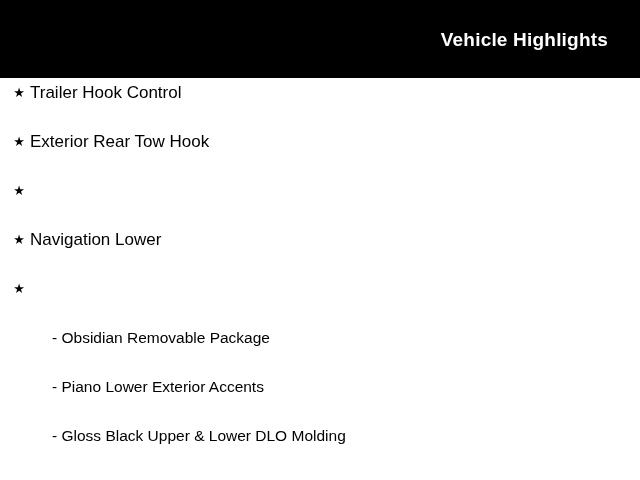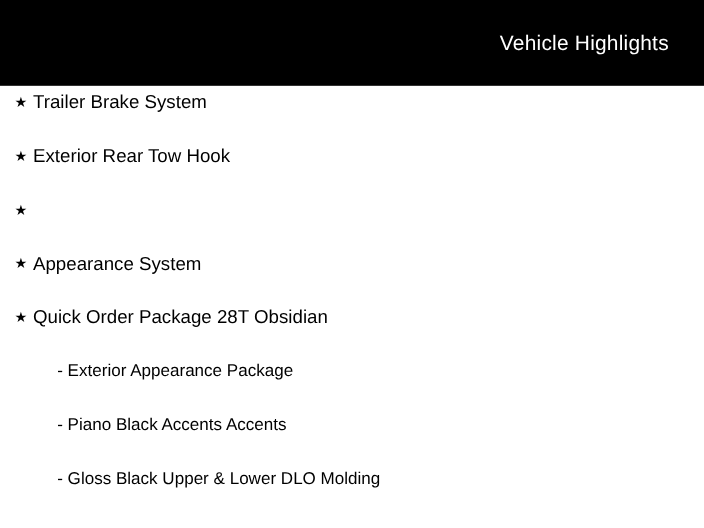--- a/index.html
+++ b/index.html
@@ -30,20 +30,21 @@
   }
   .header-title {
     position: absolute;
     right: 32px;
     top: 29px;
     color: #ffffff;
     font-size: 19px;
     line-height: 22px;
     letter-spacing: 0.2px;
     white-space: nowrap;
+    font-weight: bold;
   }
   .list {
     position: absolute;
     left: 0;
     top: 78px;
     width: 640px;
   }
   .item {
     display: flex;
     align-items: flex-start;
@@ -79,50 +80,49 @@
 <div class="page">
 
   <div class="header-bar">
     <div class="header-title">Vehicle Highlights</div>
   </div>
 
   <div class="list">
 
     <div class="item">
       <span class="bullet">★</span>
-      <span class="text">Trailer Brake System</span>
+      <span class="text">Trailer Hook Control</span>
     </div>
 
     <div class="item">
       <span class="bullet">★</span>
       <span class="text">Exterior Rear Tow Hook</span>
     </div>
 
     <div class="item">
       <span class="bullet">★</span>
     </div>
 
     <div class="item">
       <span class="bullet">★</span>
-      <span class="text">Appearance System</span>
+      <span class="text">Navigation Lower</span>
     </div>
 
     <div class="item">
       <span class="bullet">★</span>
-      <span class="text">Quick Order Package 28T Obsidian</span>
     </div>
 
     <div class="item sub">
       <span class="bullet"></span>
-      <span class="text">- Exterior Appearance Package</span>
+      <span class="text">- Obsidian Removable Package</span>
     </div>
 
     <div class="item sub">
       <span class="bullet"></span>
-      <span class="text">- Piano Black Accents Accents</span>
+      <span class="text">- Piano Lower Exterior Accents</span>
     </div>
 
     <div class="item sub">
       <span class="bullet"></span>
       <span class="text">- Gloss Black Upper &amp; Lower DLO Molding</span>
     </div>
 
   </div>
 </div>
 

